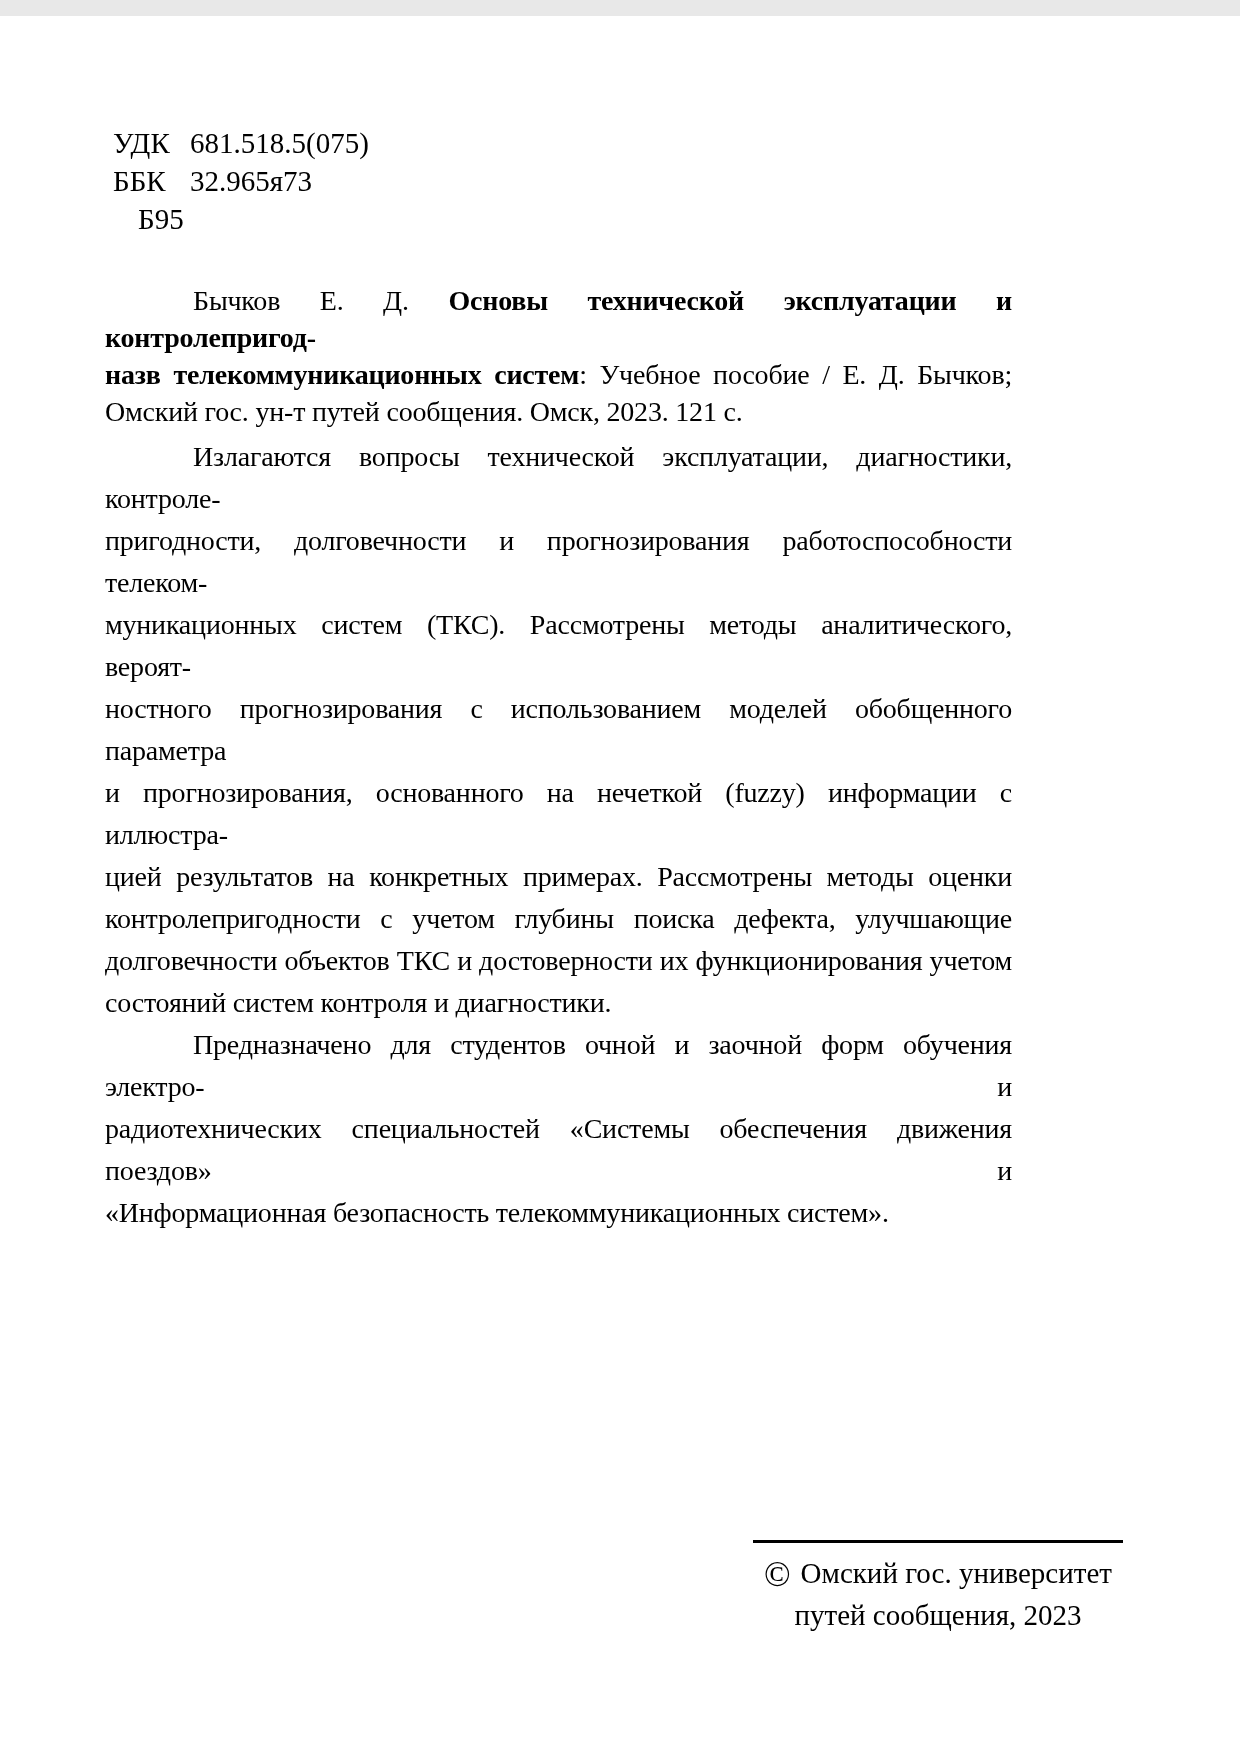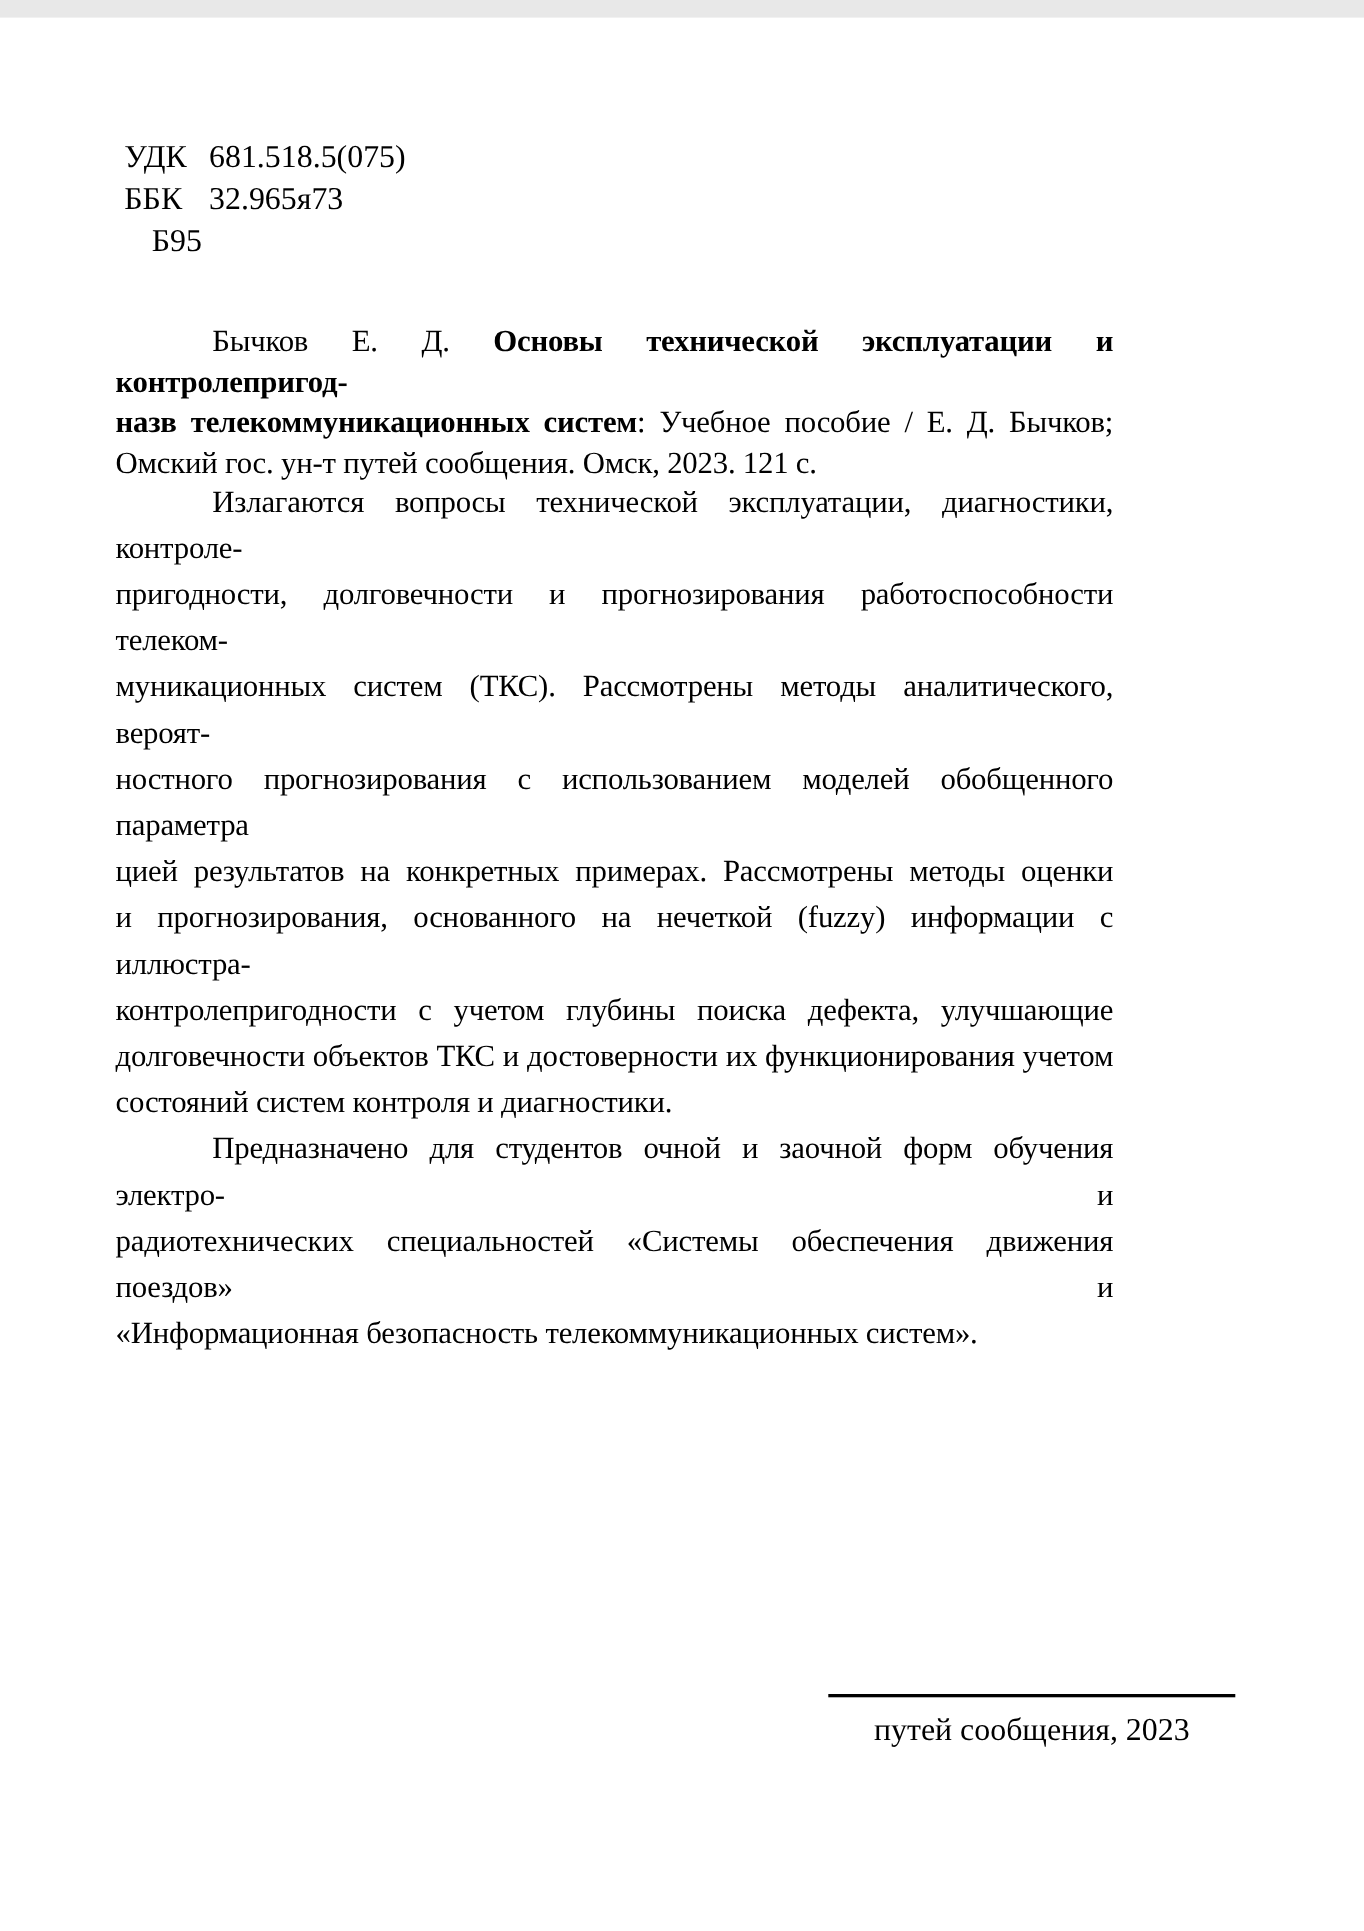--- a/index.html
+++ b/index.html
@@ -20,21 +20,21 @@
   .jl   { text-align: justify; text-align-last: justify; }
   .indent { text-indent: 88px; }
   b { font-weight: bold; }
 
   
   .codes { left: 113px; top: 108px; font-size: 29px; line-height: 38px; }
   .hlabel { display: inline-block; width: 77px; }
   .bookcode { margin-left: 25px; }
 
   
-  .citation { left: 105px; top: 276px; width: 907px; line-height: 37px; }
+  .citation { left: 105px; top: 266px; width: 907px; line-height: 37px; }
 
   
   .abstract { left: 105px; top: 420px; width: 907px; line-height: 42px; }
 
   
   .biblio { left: 190px; top: 1034px; font-size: 28px; }
 
   
   .reviewers { left: 193px; top: 1112px; font-size: 28px; line-height: 40px; }
   .rev-cont { padding-left: 162px; }
@@ -72,33 +72,36 @@
       <b>назв телекоммуникационных систем</b><span>: Учебное пособие / Е. Д. Бычков;</span>
     </div>
     <div class="line">Омский гос. ун-т путей сообщения. Омск, 2023. 121 с.</div>
   </div>
 
   <div class="abs abstract">
     <div class="line jl indent">Излагаются вопросы технической эксплуатации, диагностики, контроле-</div>
     <div class="line jl">пригодности, долговечности и прогнозирования работоспособности телеком-</div>
     <div class="line jl">муникационных систем (ТКС). Рассмотрены методы аналитического, вероят-</div>
     <div class="line jl">ностного прогнозирования с использованием моделей обобщенного параметра</div>
+    <div class="line jl">и прогнозирования, основанного на нечеткой (fuzzy) информации с иллюстра-</div>
     <div class="line jl">цией результатов на конкретных примерах. Рассмотрены методы оценки</div>
-    <div class="line jl">и прогнозирования, основанного на нечеткой (fuzzy) информации с иллюстра-</div>
     <div class="line jl">контролепригодности с учетом глубины поиска дефекта, улучшающие</div>
     <div class="line jl">долговечности объектов ТКС и достоверности их функционирования учетом</div>
     <div class="line">состояний систем контроля и диагностики.</div>
     <div class="line jl indent">Предназначено для студентов очной и заочной форм обучения электро- и</div>
     <div class="line jl">радиотехнических специальностей «Системы обеспечения движения поездов» и</div>
     <div class="line">«Информационная безопасность телекоммуникационных систем».</div>
   </div>
 
 
 
 
   <div class="abs copyright">
     <div class="cop-rule"></div>
     <div>
+      <span class="cop-sym">©</span><span>Омский гос. университет</span>
+    </div>
+    <div>
       <span>путей сообщения, 2023</span>
     </div>
   </div>
 
 </div>
 
 </body></html>

